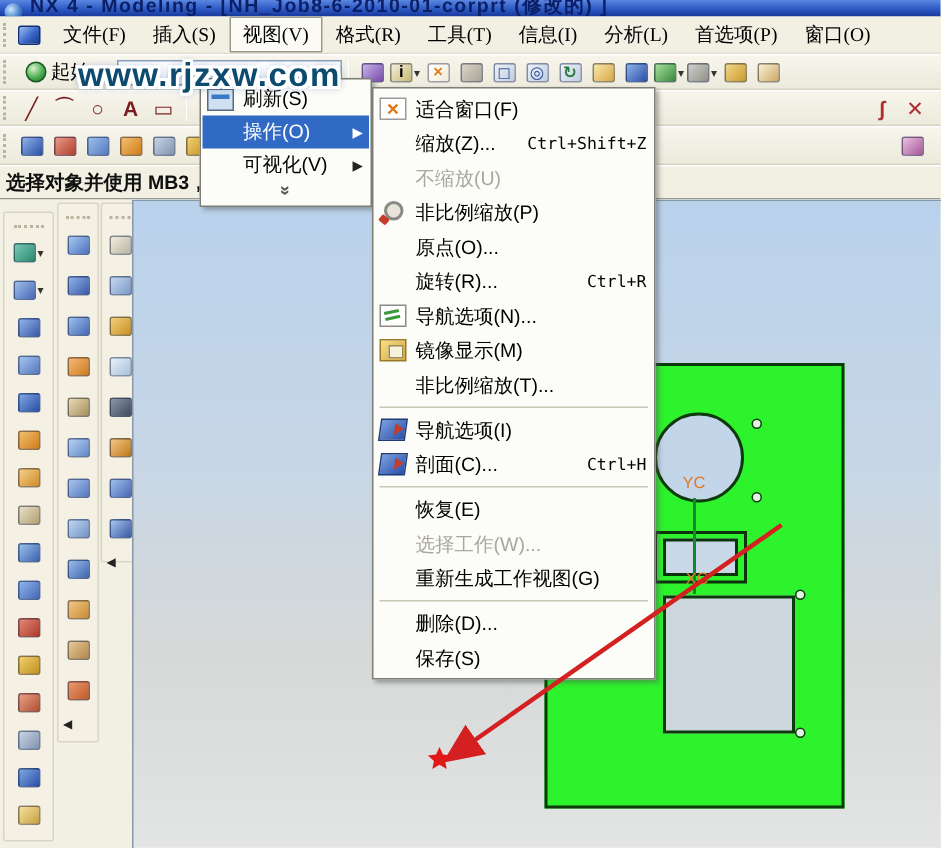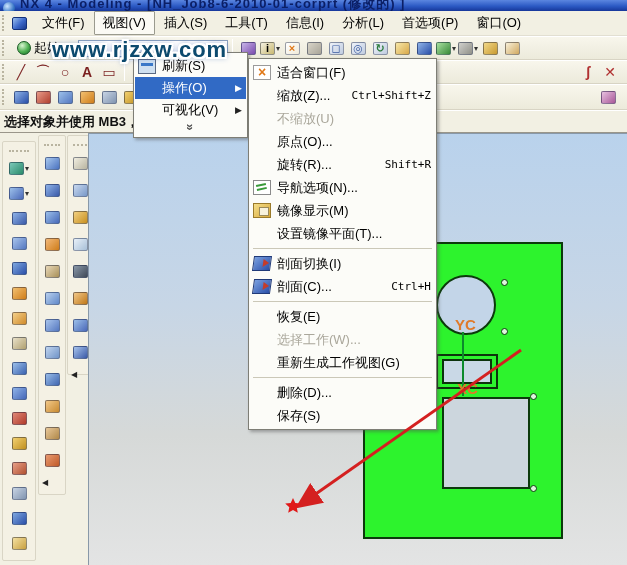--- a/index.html
+++ b/index.html
@@ -10,21 +10,21 @@
   
   .titlebar { position:absolute; left:0; top:0; width:627px; height:11px; overflow:hidden;
               background:linear-gradient(180deg,#5b86e0 0%,#2c5ac4 55%,#16379a 100%); }
   .titlebar .app-icon { position:absolute; left:3px; top:2px; width:12px; height:12px; border-radius:50%;
               background:radial-gradient(circle at 35% 35%,#cfe6ff,#3a78c8 60%,#123d7e); }
   .titlebar .title-text { position:absolute; left:20px; top:-5px; font-weight:bold; font-size:13px;
               color:#0b1f66; letter-spacing:1px; white-space:nowrap; }
 
   
   .menubar { position:absolute; left:0; top:11px; width:627px; height:25px; background:#f2f0e3;
-             display:flex; align-items:center; border-bottom:1px solid #e2dfd2; }
+             display:flex; align-items:center; border-bottom:1px solid #e2dfd2;font-family:Liberation Serif, serif; }
   .grip { width:5px; height:70%; border-left:2px dotted #b9b4a0; margin:0 3px 0 2px; }
   .doc-icon { width:15px; height:13px; margin:0 6px 0 2px;
               background:linear-gradient(135deg,#9cc0f0 0%,#3a66c8 55%,#1a3a8c 100%);
               border:1px solid #12307a; border-radius:2px; }
   .menubar .mitem { padding:3px 9px; white-space:nowrap; color:#000; }
   .menubar .mitem.active { background:#fbfaf4; border:1px solid #9a9a8e; border-radius:1px; padding:2px 8px; }
 
   
   .tbrow { position:absolute; left:0; width:627px; background:linear-gradient(180deg,#f8f6ec,#eceadb);
            display:flex; align-items:center; border-top:1px solid #fff; border-bottom:1px solid #d8d4c4; }
@@ -73,21 +73,21 @@
   .hole-big { position:absolute; left:71px; top:31px; width:60px; height:60px; border-radius:50%;
               background:#c3d5e8; border:2px solid #0c3a0c; }
   .hole-sm { position:absolute; width:7px; height:7px; border-radius:50%;
              background:#dff5df; border:1px solid #0c3a0c; }
   .slot-outer { position:absolute; left:71px; top:110px; width:62px; height:35px; border:2px solid #0c330c; }
   .slot-inner { position:absolute; left:77px; top:115px; width:50px; height:25px; border:2px solid #0c330c;
                 background:#c9d8e6; }
   .cutout { position:absolute; left:77px; top:153px; width:88px; height:92px;
             background:#ccd6dd; border:2px solid #0c3a0c; }
   .axis-line { position:absolute; left:97px; top:88px; width:2px; height:64px; background:#0c8a2c; }
-  .wcs-label { position:absolute; color:#e07a28; font-size:15px; font-weight:bold; }
+  .wcs-label { position:absolute; color:#e07a28; font-size:11px; font-weight:normal; }
   .yc { left:90px; top:72px; }
   .xc { left:92px; top:136px; }
 
   
   .watermark { position:absolute; left:52px; top:37px; z-index:40; font-size:22px; font-weight:bold;
                letter-spacing:1px; color:#0c4a6e; white-space:nowrap;
                text-shadow:-2px 0 0 #fff,2px 0 0 #fff,0 -2px 0 #fff,0 2px 0 #fff,
                            -2px -2px 0 #fff,2px 2px 0 #fff,-2px 2px 0 #fff,2px -2px 0 #fff,
                            0 0 6px #0a3f9a; }
 
@@ -152,24 +152,25 @@
 </div>
 
 <div class="menubar">
   <div class="grip"></div>
   <div class="doc-icon"></div>
   <div style="display:flex;align-items:center;">
 
       <div class="mitem"><span>文件(F)</span></div>
 
 
+      <div class="mitem"><span>插入(S)</span></div>
+
       <div class="mitem active"><span>视图(V)</span></div>
 
-      <div class="mitem"><span>插入(S)</span></div>
-
+      <div class="mitem"><span>格式(R)</span></div>
 
       <div class="mitem"><span>工具(T)</span></div>
 
       <div class="mitem"><span>信息(I)</span></div>
 
       <div class="mitem"><span>分析(L)</span></div>
 
       <div class="mitem"><span>首选项(P)</span></div>
 
       <div class="mitem"><span>窗口(O)</span></div>
@@ -542,55 +543,60 @@
         <span class="mi-label">缩放(Z)...</span>
         <span class="mi-short">Ctrl+Shift+Z</span>
       </div>
 
       <div class="menu-item disabled">
         <span class="mi-ic" style="visibility: hidden;"></span>
         <span class="mi-label">不缩放(U)</span>
         <span class="mi-short"></span>
       </div>
 
+      <div class="menu-item">
+        <span class="mi-ic ic-zoomnp"></span>
+        <span class="mi-label">非比例缩放(P)</span>
+        <span class="mi-short"></span>
+      </div>
 
       <div class="menu-item">
         <span class="mi-ic" style="visibility: hidden;"></span>
         <span class="mi-label">原点(O)...</span>
         <span class="mi-short"></span>
       </div>
 
       <div class="menu-item">
         <span class="mi-ic" style="visibility: hidden;"></span>
         <span class="mi-label">旋转(R)...</span>
-        <span class="mi-short">Shift+R</span>
+        <span class="mi-short">Ctrl+R</span>
       </div>
 
       <div class="menu-item">
         <span class="mi-ic ic-navopt"></span>
         <span class="mi-label">导航选项(N)...</span>
         <span class="mi-short"></span>
       </div>
 
 
       <div class="menu-item">
         <span class="mi-ic ic-mirror"></span>
         <span class="mi-label">镜像显示(M)</span>
         <span class="mi-short"></span>
       </div>
 
       <div class="menu-item sep-after">
         <span class="mi-ic" style="visibility: hidden;"></span>
-        <span class="mi-label">设置镜像平面(T)...</span>
+        <span class="mi-label">非比例缩放(T)...</span>
         <span class="mi-short"></span>
       </div>
 
       <div class="menu-item">
         <span class="mi-ic ic-section"></span>
-        <span class="mi-label">剖面切换(I)</span>
+        <span class="mi-label">导航选项(I)</span>
         <span class="mi-short"></span>
       </div>
 
       <div class="menu-item sep-after">
         <span class="mi-ic ic-section"></span>
         <span class="mi-label">剖面(C)...</span>
         <span class="mi-short">Ctrl+H</span>
       </div>
 
       <div class="menu-item">

